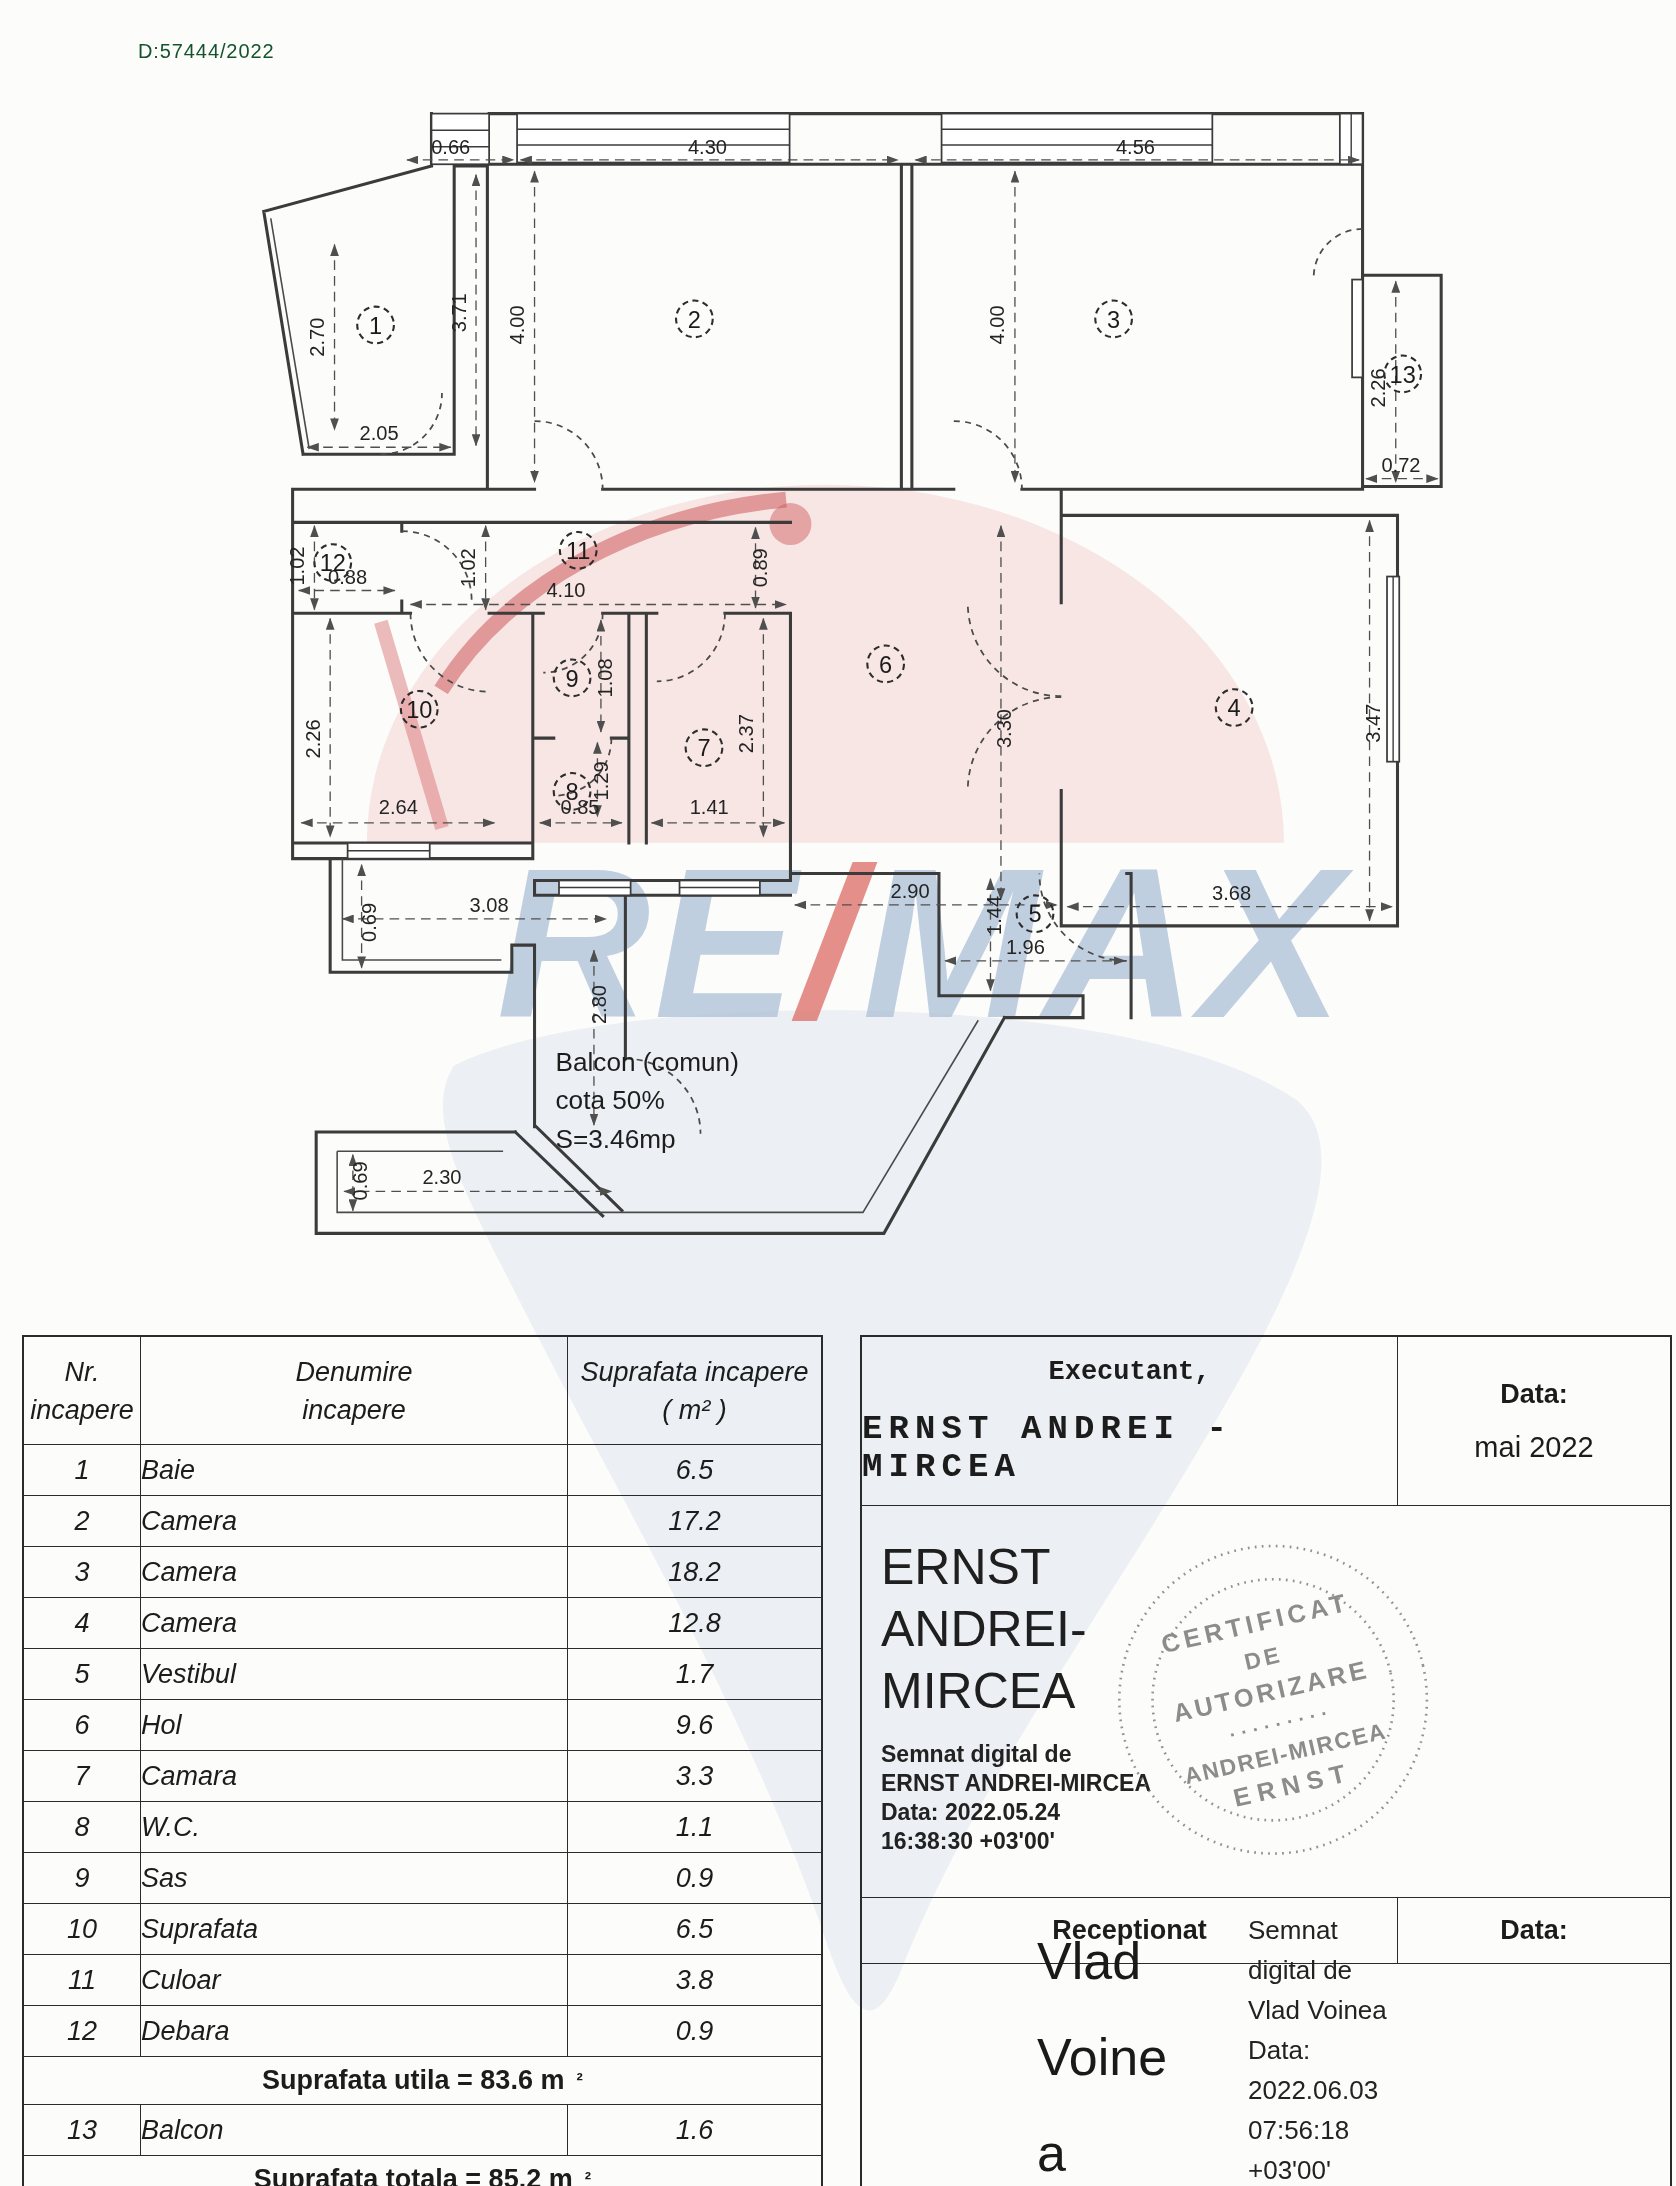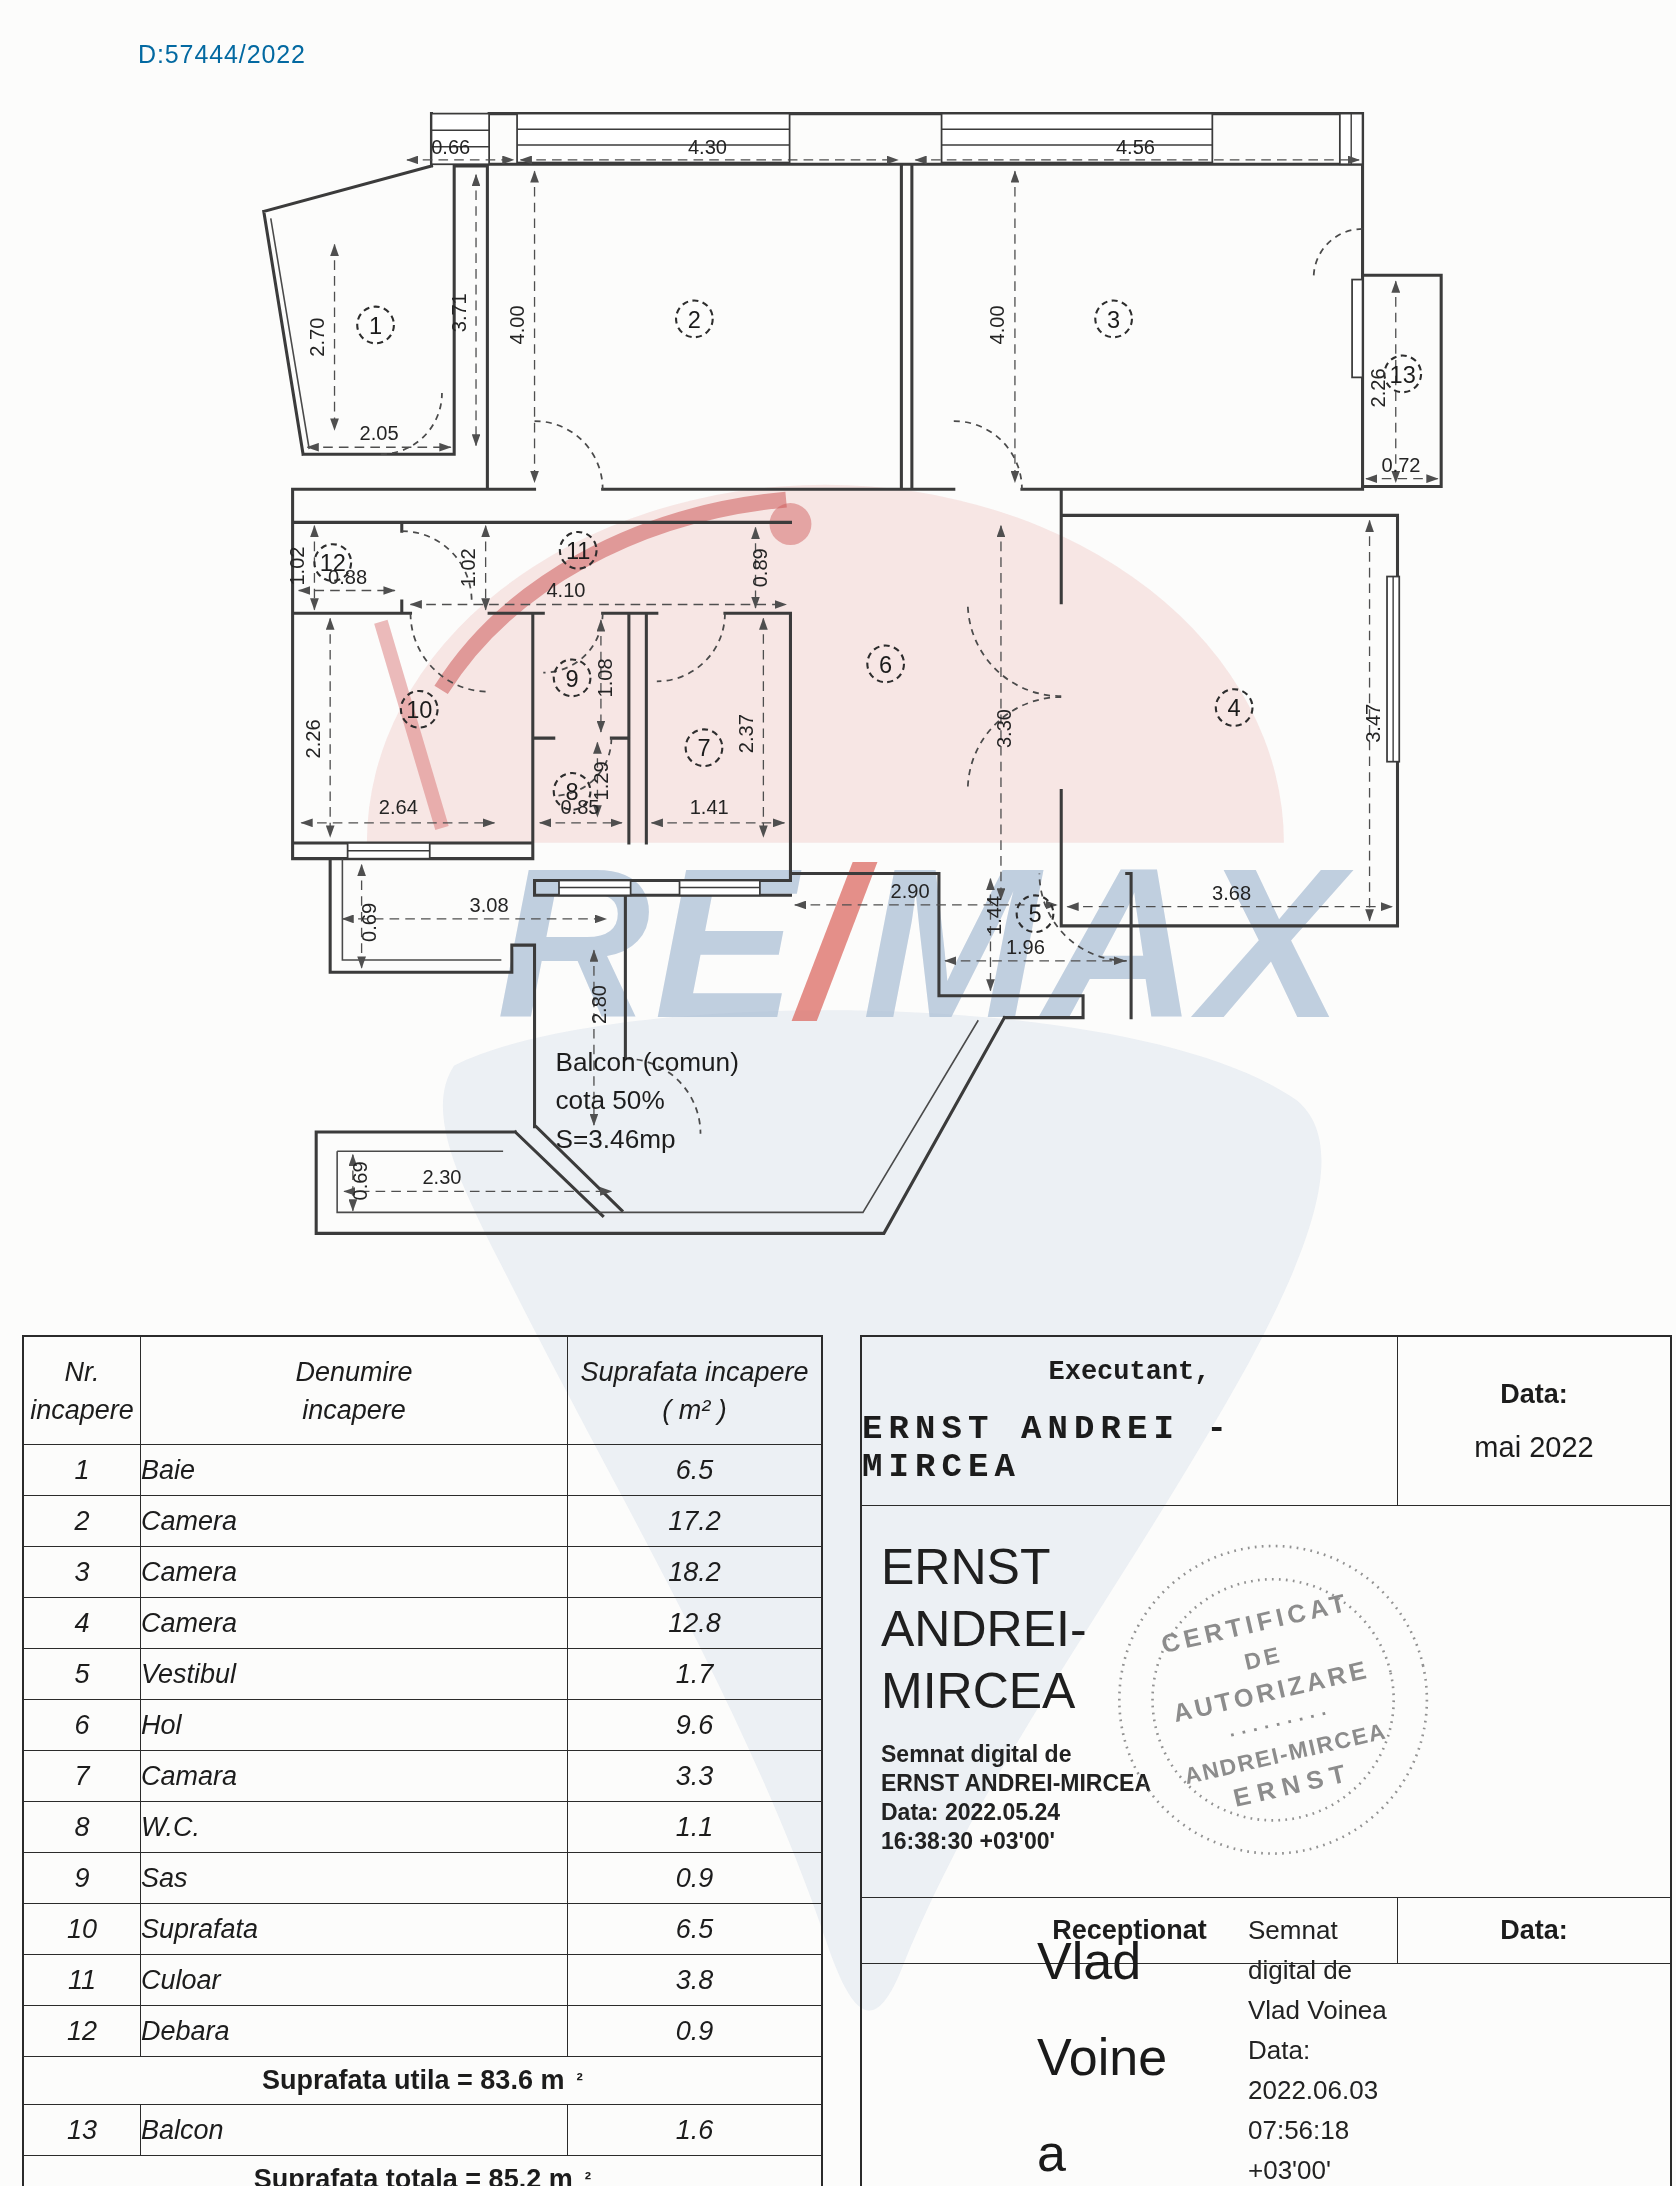--- a/index.html
+++ b/index.html
@@ -3,21 +3,21 @@
 <meta charset="utf-8">
 <style>
   html,body{margin:0;padding:0;}
   body{
     width:1677px;height:2186px;position:relative;overflow:hidden;
     background:#fcfcfb;color:#1c1c1c;
     font-family:"Liberation Sans", sans-serif;
   }
   .abs{position:absolute;}
   
-  #doc-ref{left:138px;top:40px;font-size:25px;letter-spacing:0.9px;color:#0369a1;}
+  #doc-ref{left:138px;top:40px;font-size:20px;letter-spacing:0.9px;color:#14532d;}
   
   #watermark-svg{left:0;top:0;z-index:0;}
   #plan-svg{left:0;top:0;z-index:1;}
   .wall{stroke:#3b3b3b;stroke-width:3.5;fill:none;stroke-linecap:square;}
   .wall-thin{stroke:#4a4a4a;stroke-width:1.8;fill:none;}
   .door{stroke:#4a4a4a;stroke-width:2;fill:none;stroke-dasharray:7 6;}
   .win{stroke:#3b3b3b;stroke-width:2;fill:#ffffff;}
   .winline{stroke:#3b3b3b;stroke-width:1.6;}
   .dimline{stroke:#4f4f4f;stroke-width:1.5;stroke-dasharray:11 7;}
   .dim-label{font-size:23px;fill:#242424;}

